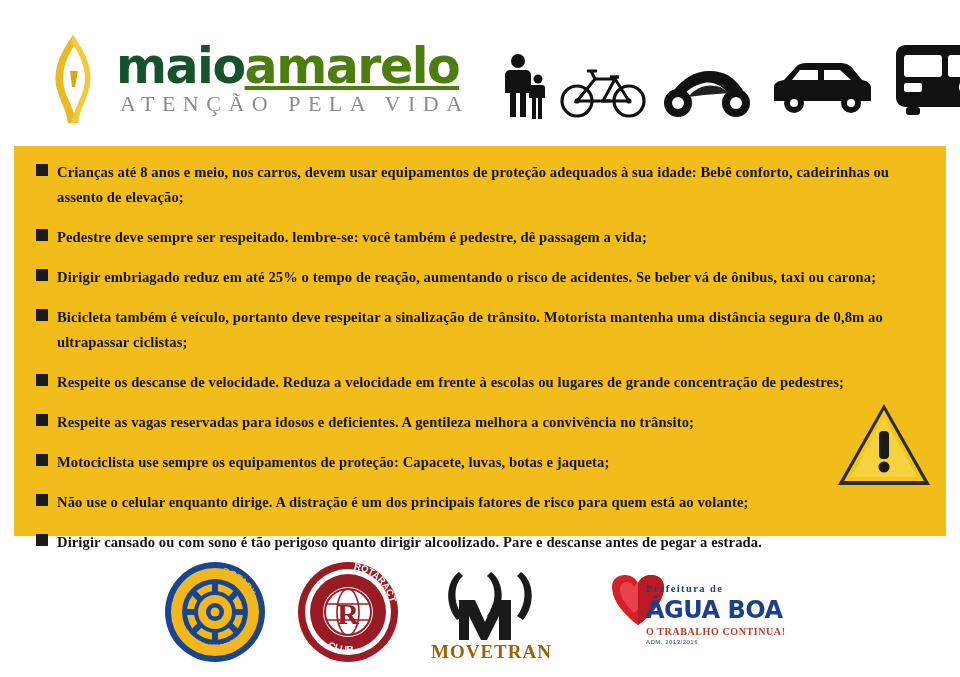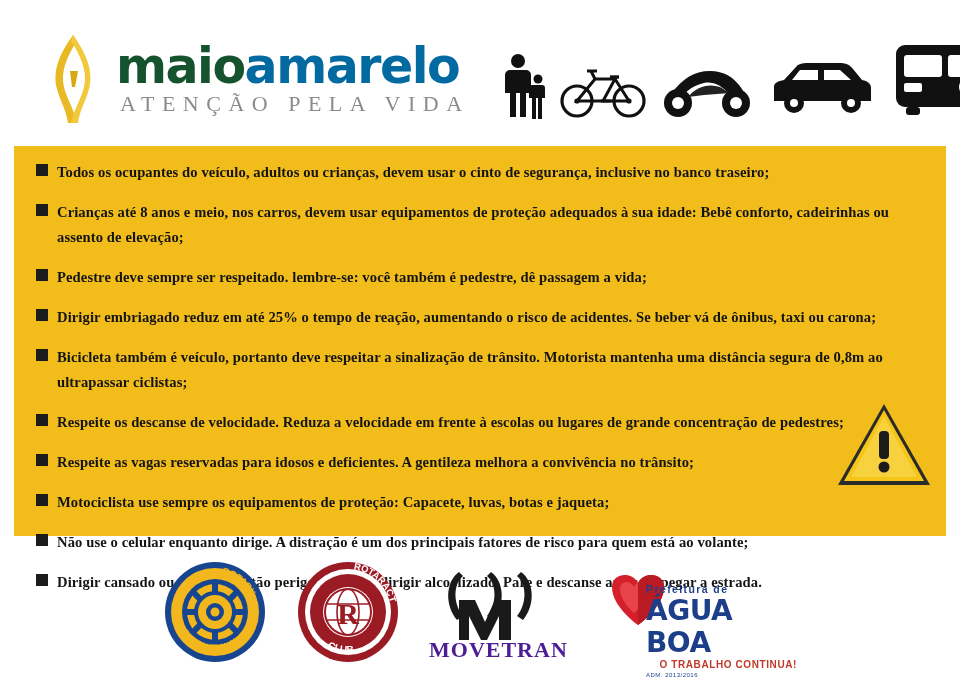--- a/index.html
+++ b/index.html
@@ -42,21 +42,21 @@
   .ribbon { width: 58px; height: 96px; flex: none; }
   .wordmark { margin-left: 10px; flex: none; }
   .wordmark .line1 {
     font-size: 49px;
     font-weight: bold;
     letter-spacing: -1.5px;
     line-height: 52px;
     font-family: "DejaVu Sans", sans-serif;
   }
   .wordmark .line1 .maio { color: #14532d; }
-  .wordmark .line1 .amarelo { color: #0369a1; }
+  .wordmark .line1 .amarelo { color: #4d7c0f; text-decoration: underline; }
   .wordmark .line2 {
     font-size: 22px;
     letter-spacing: 7.5px;
     color: #8b8b8b;
     font-family: Liberation Serif, serif;
     padding-left: 4px;
     margin-top: -2px;
     text-align: center;
   }
   .icons {
@@ -117,49 +117,49 @@
   .rotaract { width: 105px; height: 105px; }
   .movetran { width: 125px; height: 105px; }
   .prefeitura { width: 215px; height: 100px; }
 
   .mv-label {
     position: absolute;
     bottom: 2px; left: 0; width: 100%;
     text-align: center;
     font-family: "Liberation Serif", serif;
     font-weight: bold;
-    font-size: 22px;
+    font-size: 19px;
     letter-spacing: 1px;
-    color: #4c1d95;
+    color: #a16207;
   }
   .pref-text {
     position: absolute;
     left: 64px; top: 20px;
   }
   .pref-small {
     font-size: 10.5px;
     font-weight: bold;
     color: #1d3f8a;
     letter-spacing: 1.4px;
-    font-family: Liberation Sans, sans-serif;
+    font-family: Liberation Serif, serif;
   }
   .pref-main {
-    font-size: 28px;
+    font-size: 24px;
     font-weight: bold;
     color: #1d3f8a;
     letter-spacing: -0.5px;
     line-height: 32px;
     font-family: "DejaVu Sans", sans-serif;
   }
   .pref-sub {
     font-size: 10px;
     font-weight: bold;
     color: #c0392b;
     letter-spacing: 0.6px;
-    font-family: Liberation Sans, sans-serif;
+    font-family: Liberation Serif, serif;
     text-align: right;
   }
   .pref-tiny {
     font-size: 6px;
     color: #1d3f8a;
     letter-spacing: 0.5px;
     margin-top: 2px;
     font-family: "Liberation Sans", sans-serif;
   }
 </style>
@@ -246,24 +246,20 @@
           <rect x="14" y="44" width="18" height="9" rx="2" fill="#fff"></rect>
           <rect x="16" y="68" width="14" height="8" rx="3" fill="#111"></rect>
           <rect x="78" y="68" width="14" height="8" rx="3" fill="#111"></rect>
         </svg>
       </span>
 
     </div>
   </div>
 
   <div class="rules">
-    <div class="rule">
-      <span class="bullet"></span>
-      <span class="rule-text">Todos os ocupantes do veículo, adultos ou crianças, devem usar o cinto de segurança, inclusive no banco traseiro;</span>
-    </div>
     <div class="rule">
       <span class="bullet"></span>
       <span class="rule-text">Crianças até 8 anos e meio, nos carros, devem usar equipamentos de proteção adequados à sua idade: Bebê conforto, cadeirinhas ou assento de elevação;</span>
     </div>
     <div class="rule">
       <span class="bullet"></span>
       <span class="rule-text">Pedestre deve sempre ser respeitado. lembre-se: você também é pedestre, dê passagem a vida;</span>
     </div>
     <div class="rule">
       <span class="bullet"></span>

